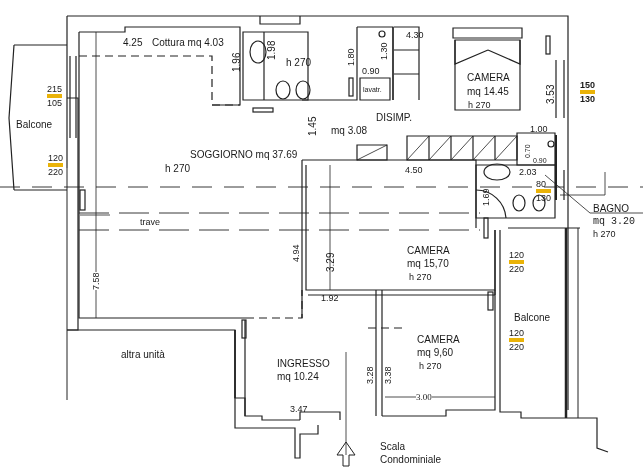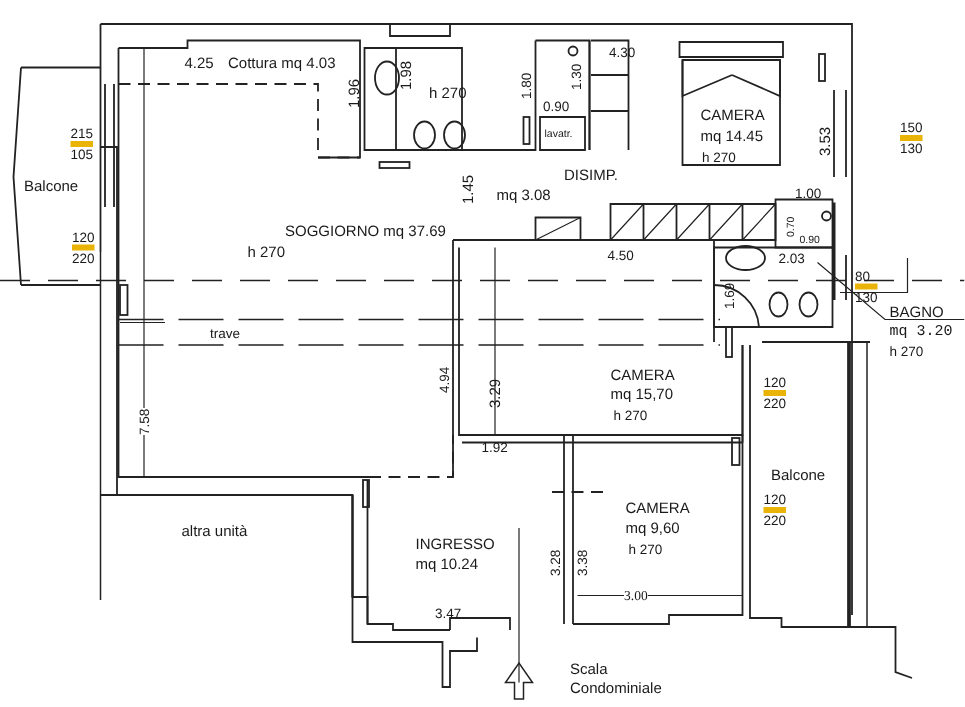--- a/index.html
+++ b/index.html
@@ -178,25 +178,25 @@
 <div class="lbl vert sm" style="left:481px;top:206px;">1.69</div>
 
 <div class="frac" style="left:47px;top:84px;">
   <span class="top">215</span>
   <span>105</span>
 </div>
 <div class="frac" style="left:48px;top:153px;">
   <span class="top">120</span>
   <span>220</span>
 </div>
-<div class="frac" style="left:600px;top:80px;">
+<div class="frac" style="left:580px;top:80px;font-weight:bold;">
   <span class="top">150</span>
   <span>130</span>
 </div>
-<div class="frac" style="left:570px;top:179px;">
+<div class="frac" style="left:536px;top:179px;">
   <span class="top">80</span>
   <span>130</span>
 </div>
 <div class="frac" style="left:509px;top:250px;">
   <span class="top">120</span>
   <span>220</span>
 </div>
 <div class="frac" style="left:509px;top:328px;">
   <span class="top">120</span>
   <span>220</span>

